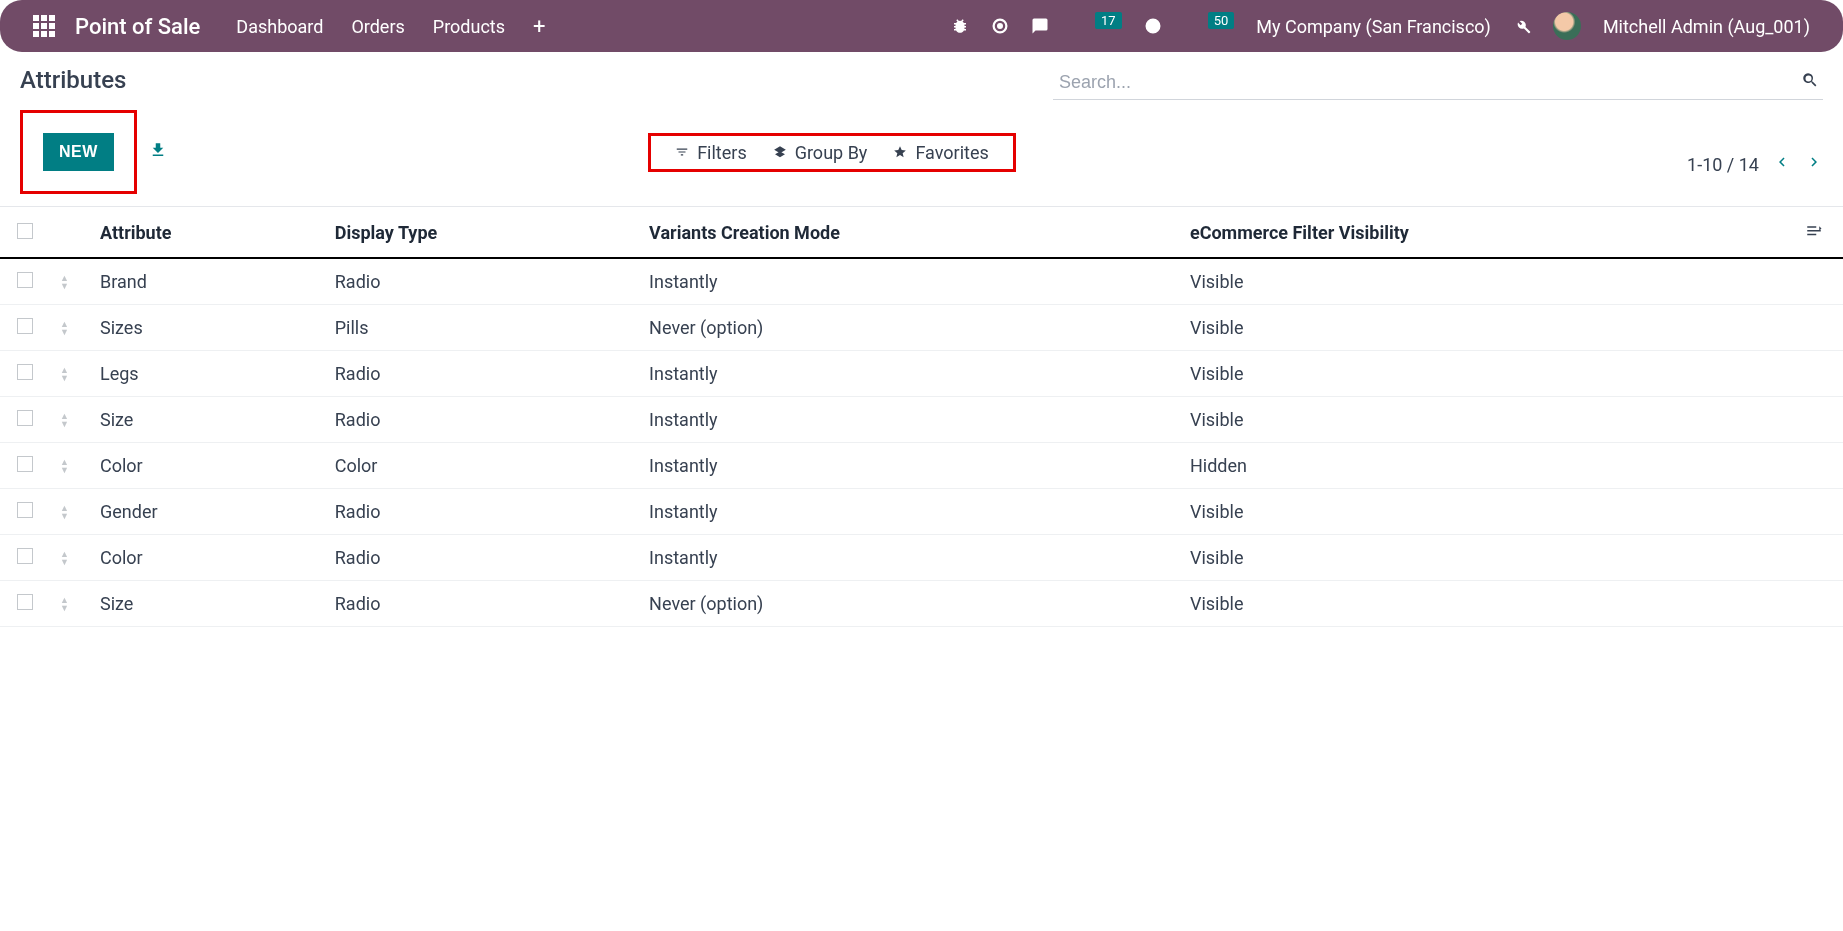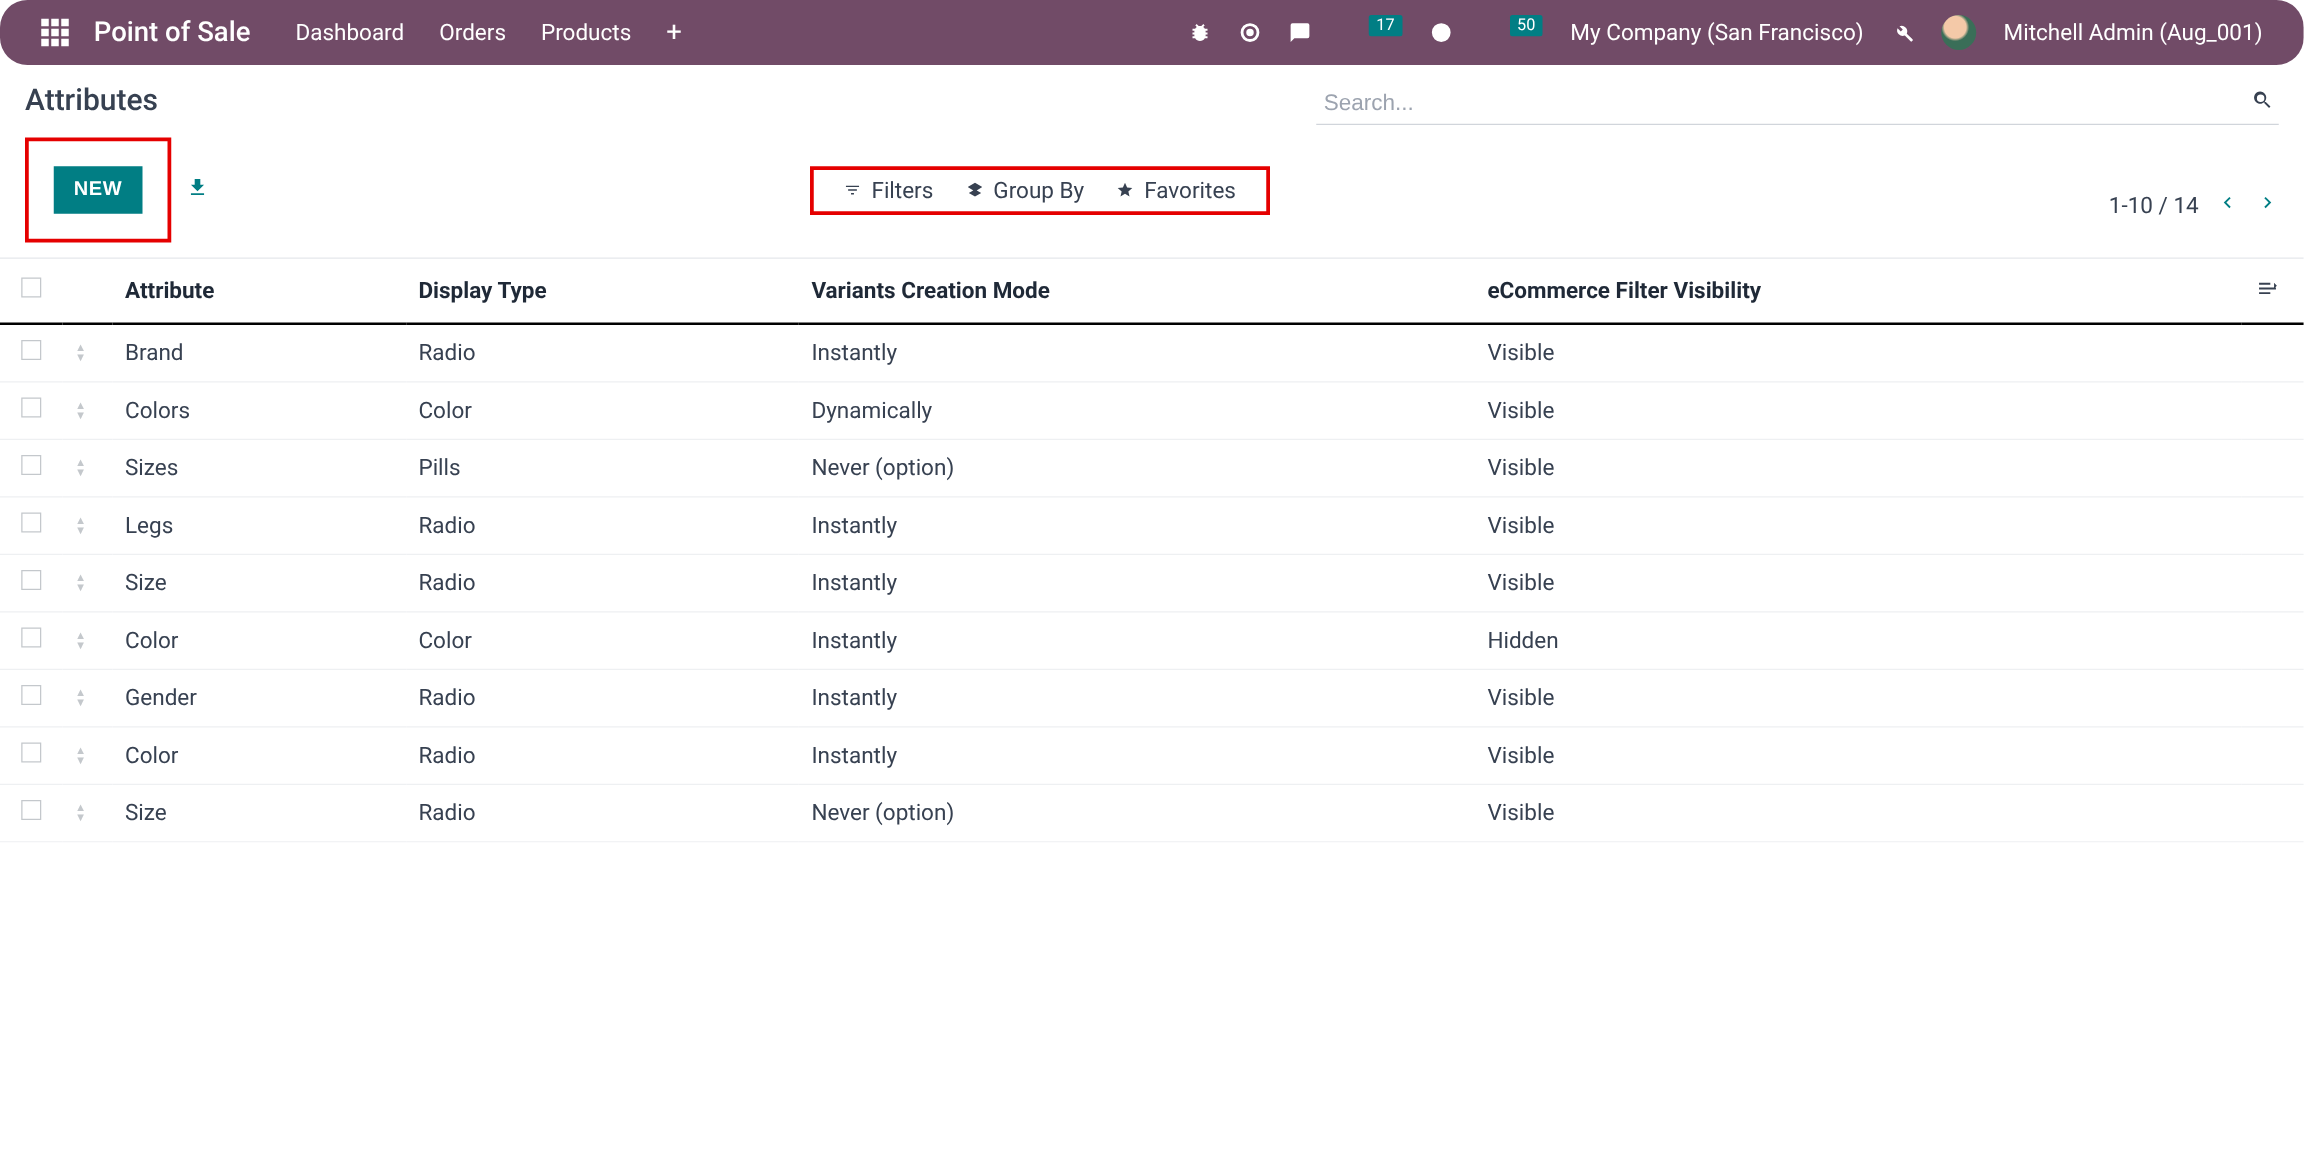--- a/index.html
+++ b/index.html
@@ -200,29 +200,20 @@
           <td class="col-handle"><span class="drag-handle"></span></td>
           <td>Brand</td>
           <td>Radio</td>
           <td>Instantly</td>
           <td>Visible</td>
           <td class="col-opt"></td>
         </tr>
         <tr>
           <td class="col-check"><span class="checkbox"></span></td>
           <td class="col-handle"><span class="drag-handle"></span></td>
-          <td>Colors</td>
-          <td>Color</td>
-          <td>Dynamically</td>
-          <td>Visible</td>
-          <td class="col-opt"></td>
-        </tr>
-        <tr>
-          <td class="col-check"><span class="checkbox"></span></td>
-          <td class="col-handle"><span class="drag-handle"></span></td>
           <td>Sizes</td>
           <td>Pills</td>
           <td>Never (option)</td>
           <td>Visible</td>
           <td class="col-opt"></td>
         </tr>
         <tr>
           <td class="col-check"><span class="checkbox"></span></td>
           <td class="col-handle"><span class="drag-handle"></span></td>
           <td>Legs</td>

